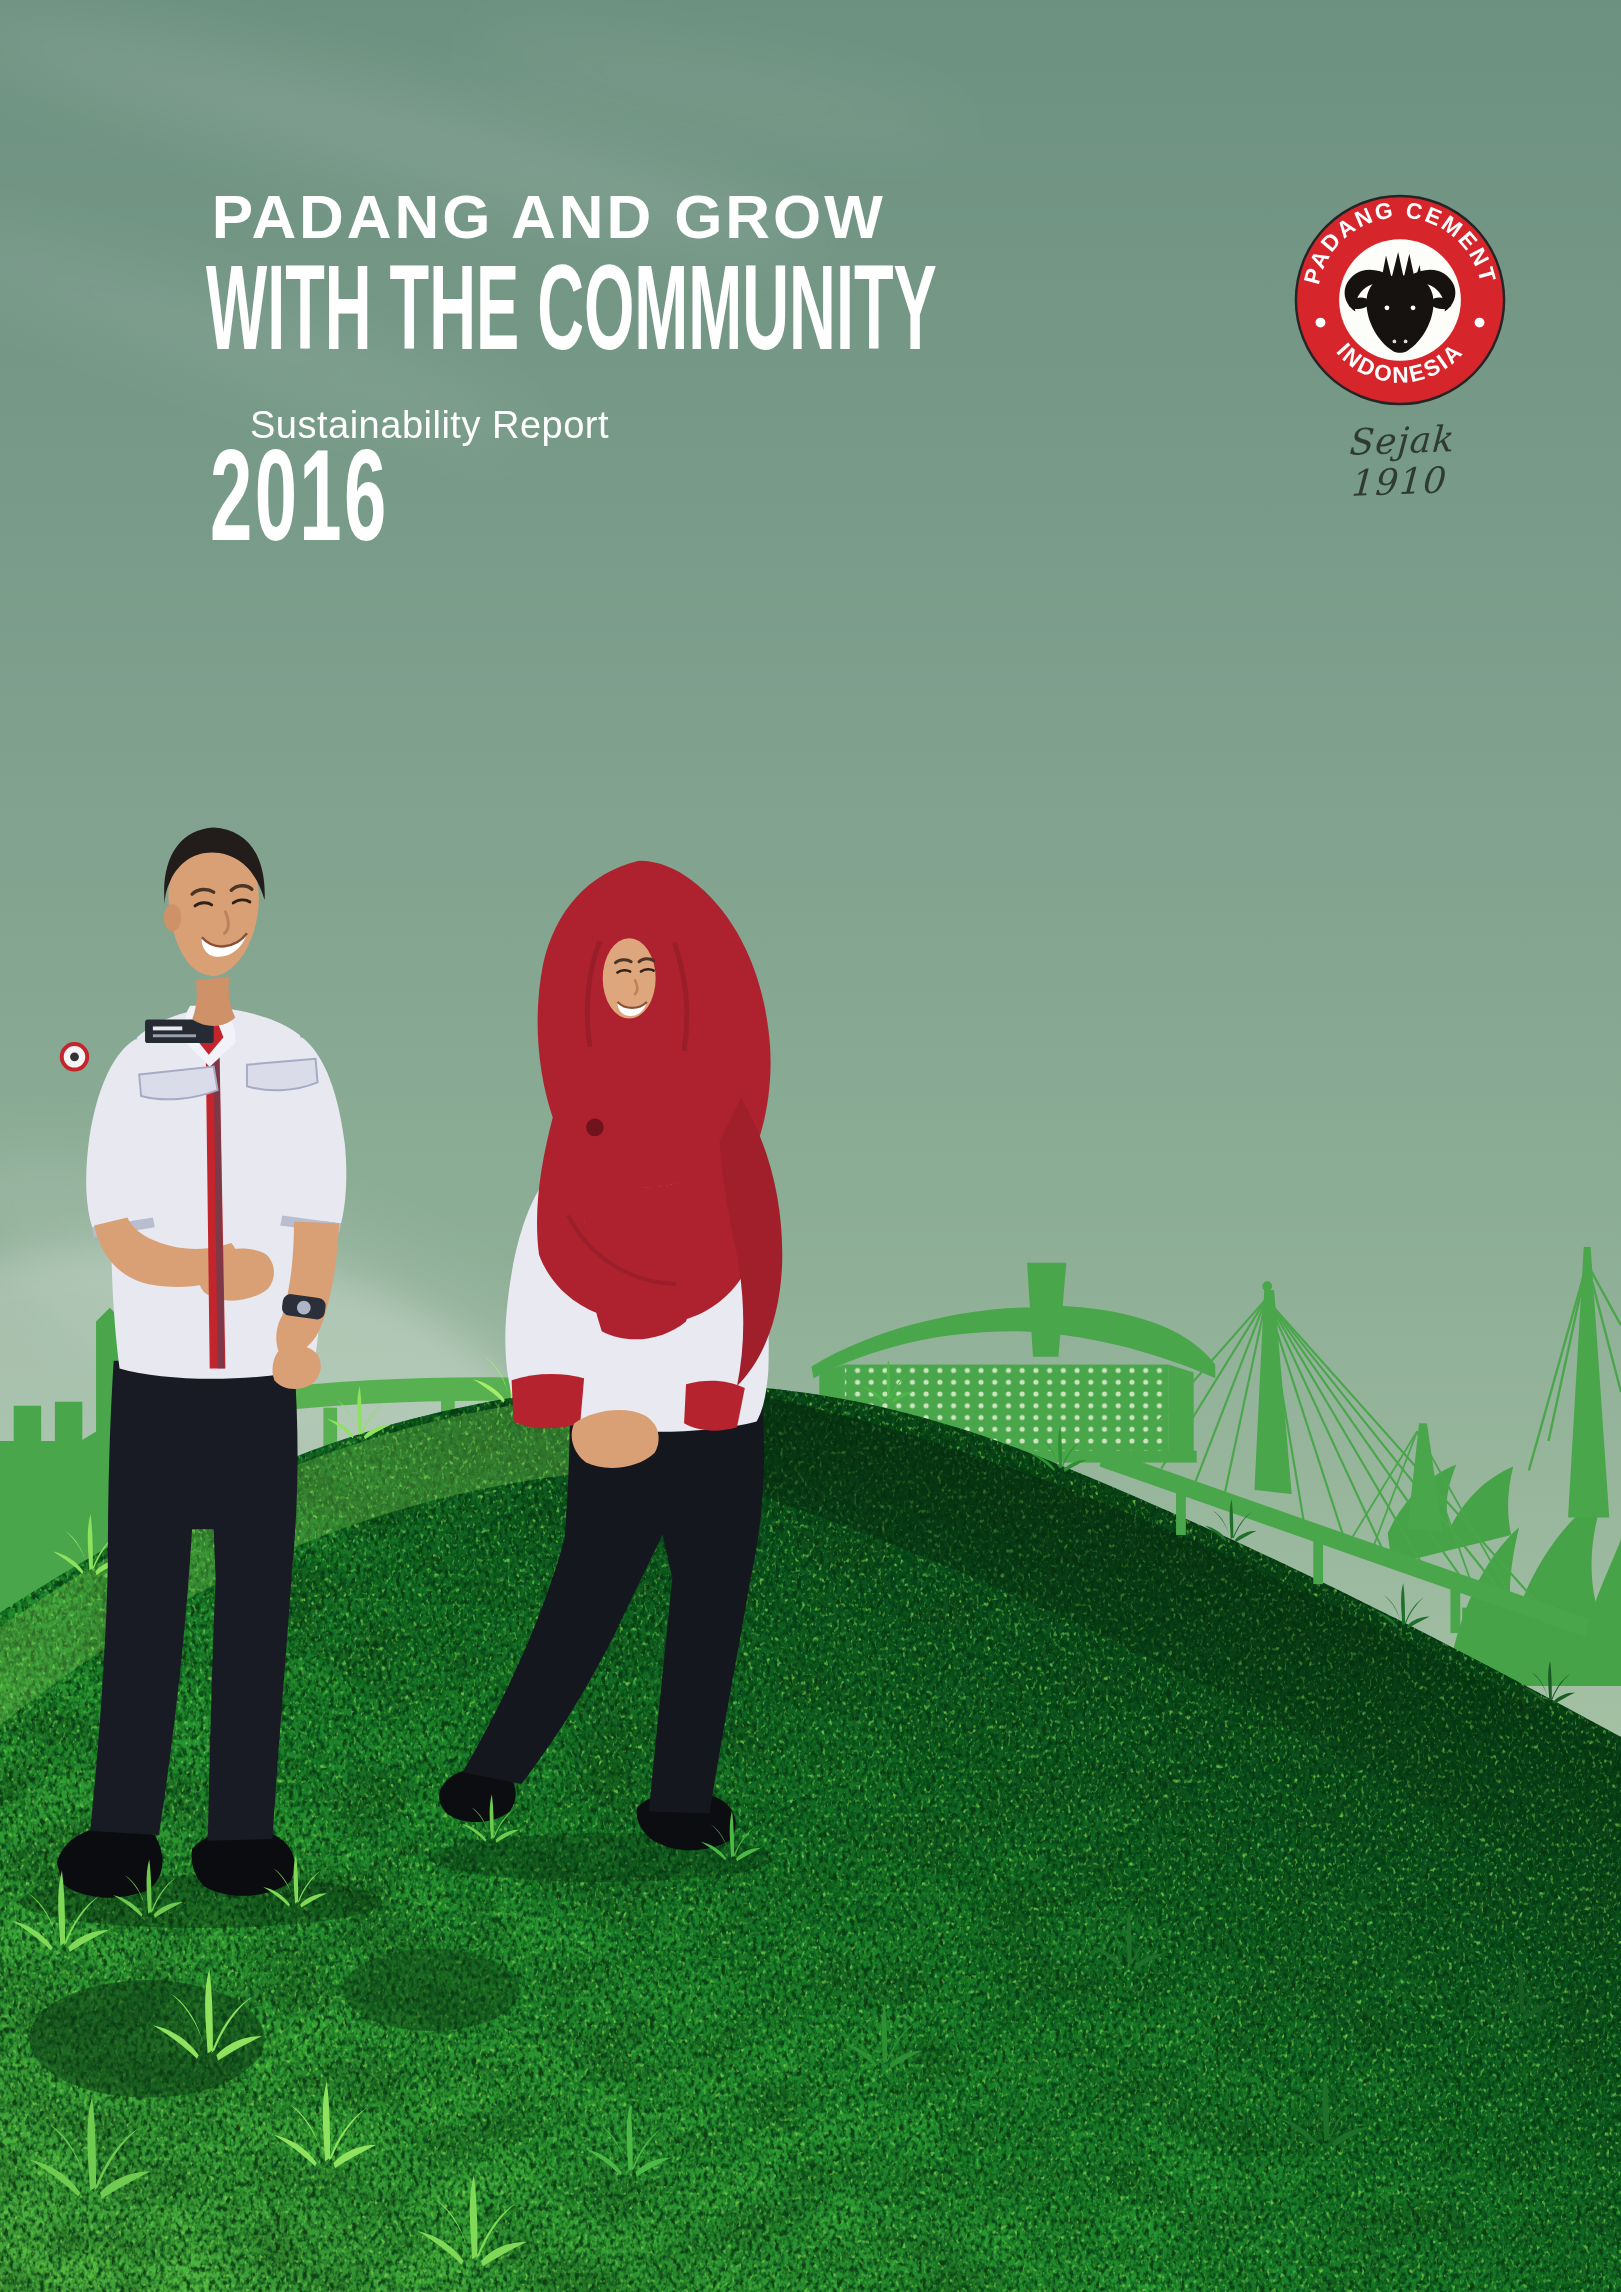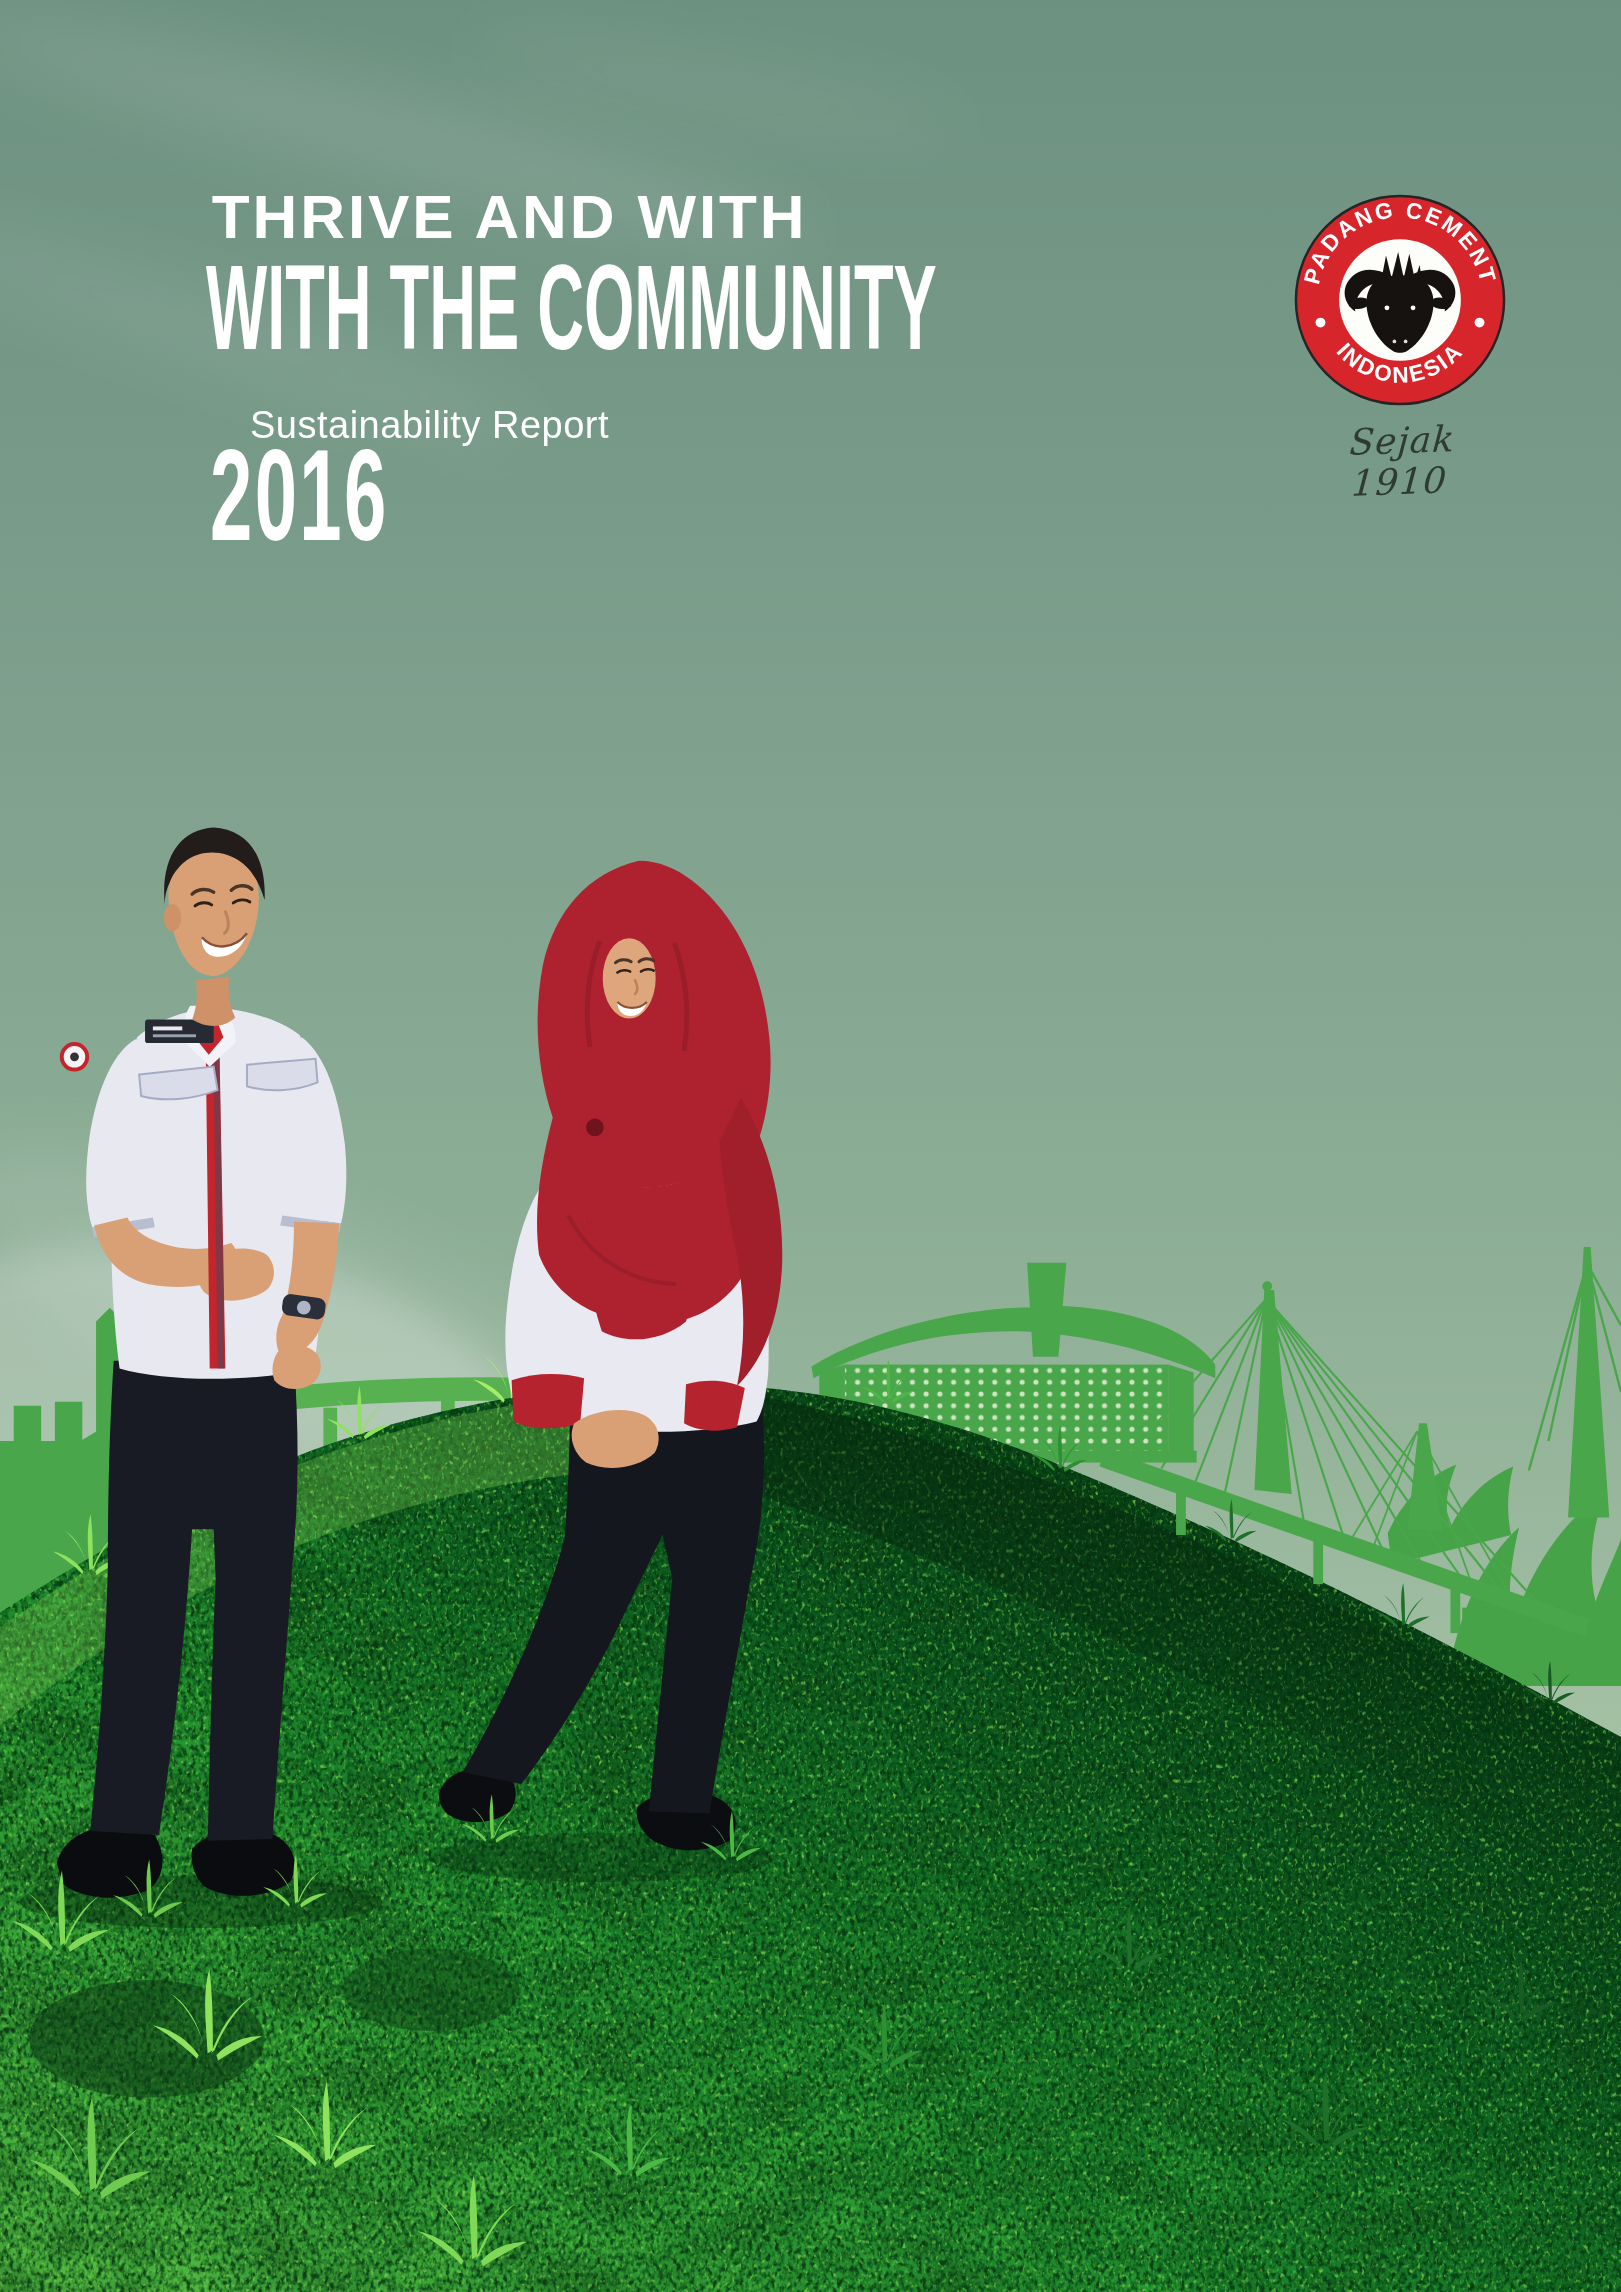--- a/index.html
+++ b/index.html
@@ -258,21 +258,21 @@
       <use href="#tuft" transform="translate(1350,2185) scale(1.5)" fill="#1e6f2a"></use>
       <use href="#tuft" transform="translate(1550,2055) scale(1.2)" fill="#185c24"></use>
       <use href="#tuft" transform="translate(150,1952) scale(1.15)" fill="#6fcb50"></use>
       <use href="#tuft" transform="translate(300,1942) scale(1.05)" fill="#7fd957"></use>
       <use href="#tuft" transform="translate(500,1876) scale(0.95)" fill="#6fcb50"></use>
       <use href="#tuft" transform="translate(745,1895) scale(1.0)" fill="#4db846"></use>
     </g>
   </svg>
 
   <div class="titleblock">
-    <div class="t1">THRIVE AND WITH</div>
+    <div class="t1">PADANG AND GROW</div>
     <div class="t2">WITH THE COMMUNITY</div>
     <div class="sub">Sustainability Report</div>
     <div class="year">2016</div>
   </div>
 
   <svg class="logo" viewBox="0 0 220 220">
     <circle cx="110" cy="110" r="106" fill="#d6262c" stroke="#252525" stroke-width="2.5"></circle>
     <circle cx="110" cy="110" r="62" fill="#fdfdf9"></circle>
     <defs>
       <path id="arcTop" d="M 26,110 A 84,84 0 0 1 194,110"></path>

